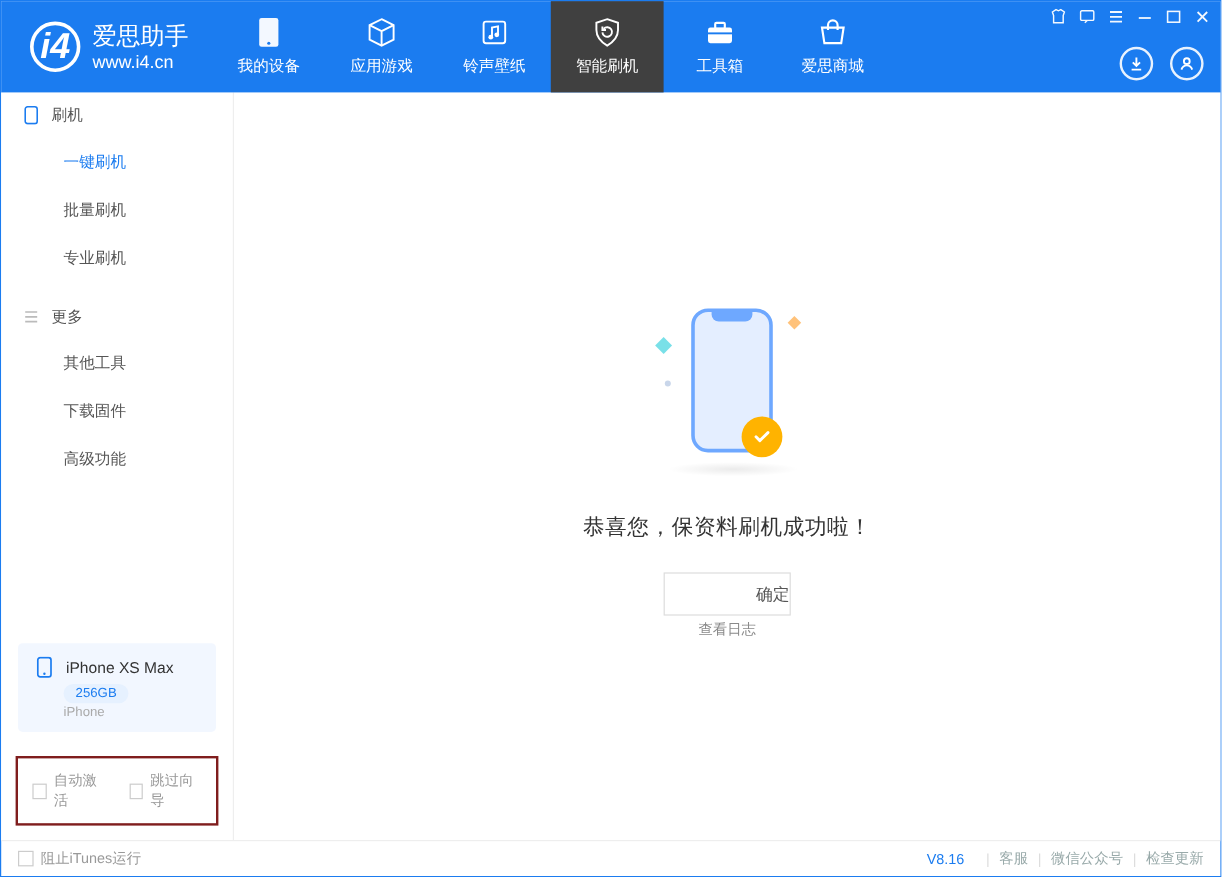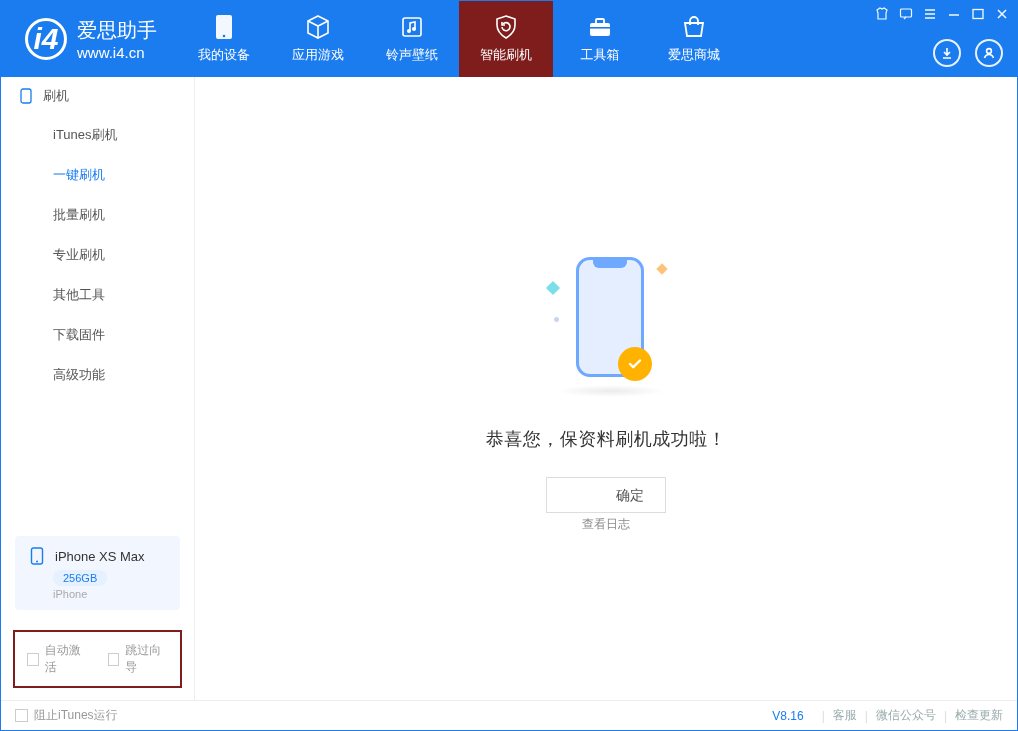--- a/index.html
+++ b/index.html
@@ -8,21 +8,21 @@
 
 
 .titlebar { height: 76px; background: #1b7cf0; display: flex; align-items: center; color: #fff; position: relative; }
 .logo { display: flex; align-items: center; padding: 0 20px 0 24px; }
 .logo-icon { width: 42px; height: 42px; border: 3px solid #fff; border-radius: 50%; display: flex; align-items: center; justify-content: center; font-size: 30px; font-weight: bold; font-style: italic; }
 .logo-text { display: flex; flex-direction: column; margin-left: 10px; }
 .logo-text .cn { font-size: 20px; font-weight: 500; }
 .logo-text .url { font-size: 15px; }
 .tabs { display: flex; align-self: stretch; }
 .tab { width: 94px; display: flex; flex-direction: column; align-items: center; justify-content: center; cursor: pointer; font-size: 13px; }
-.tab.active { background: #7f1d1d; }
+.tab.active { background: #404040; }
 .tab .ticon { width: 26px; height: 26px; display: flex; align-items: center; justify-content: center; margin-bottom: 6px; }
 .titlebar-right { position: absolute; top: 6px; right: 8px; display: flex; gap: 10px; align-items: center; font-size: 12px; }
 .titlebar-right .ico { cursor: pointer; opacity: .95; }
 .titlebar-rb { position: absolute; bottom: 10px; right: 14px; display: flex; gap: 14px; }
 .circle-btn { width: 28px; height: 28px; border: 2px solid rgba(255,255,255,.9); border-radius: 50%; display: flex; align-items: center; justify-content: center; cursor: pointer; }
 
 
 .body { flex: 1; display: flex; background: #fff; }
 .sidebar { width: 194px; border-right: 1px solid #eee; display: flex; flex-direction: column; }
 .sidecontent { flex: 1; overflow: auto; padding-top: 0; }
@@ -50,21 +50,21 @@
 .phone-shadow { position: absolute; bottom: 0; left: 10px; width: 110px; height: 12px; background: radial-gradient(ellipse at center, rgba(0,0,0,.08), rgba(0,0,0,0) 70%); }
 .check-badge { position: absolute; right: 14px; bottom: 16px; width: 34px; height: 34px; border-radius: 50%; background: #ffb300; display: flex; align-items: center; justify-content: center; color: #fff; }
 .spark { position: absolute; width: 10px; height: 10px; transform: rotate(45deg); }
 .spark.cyan { background: #79e0e8; left: 2px; top: 26px; }
 .spark.orange { background: #ffc27a; right: 0; top: 8px; width: 8px; height: 8px; }
 .dot { position: absolute; width: 5px; height: 5px; border-radius: 50%; background: #c9d6ea; }
 .dot.d1 { left: 8px; top: 60px; }
 .dot.d2 { right: 24px; bottom: 34px; }
 
 .msg { margin-top: 30px; font-size: 18px; color: #333; letter-spacing: .5px; }
-.ok-btn { margin-top: 26px; width: 120px; height: 36px; line-height: 34px; text-align: center; border: 1px solid #ddd; cursor: pointer; color: #555; font-size: 14px; padding-left: 48px; }
+.ok-btn { margin-top: 26px; width: 106px; height: 36px; line-height: 34px; text-align: right; border: 1px solid #ddd; cursor: pointer; color: #555; font-size: 14px; padding-left: 48px; }
 .loglink { margin-top: 3px; font-size: 12px; color: #8a8a8a; cursor: pointer; }
 
 
 .footer { height: 30px; border-top: 1px solid #eee; display: flex; align-items: center; padding: 0 14px; font-size: 12px; color: #999; }
 .footer .fl { display: flex; align-items: center; gap: 6px; }
 .footer .spacer { flex: 1; }
 .footer .fr { display: flex; align-items: center; gap: 8px; color: #999; }
 .footer .ver { color: #1b7cf0; margin-right: 10px; }
 .footer .sep { color: #ddd; }
 .footer .flink { cursor: pointer; color: #9aa; }
@@ -182,25 +182,32 @@
     <div class="sidebar">
       <div class="sidecontent">
         <div class="group-h">
           <span class="gicon">
               <svg width="12" height="16" viewBox="0 0 12 16">
                 <rect x="1" y="1" width="10" height="14" rx="2" fill="none" stroke="#1b7cf0" stroke-width="1.3"></rect>
               </svg>
             </span>
           <span>刷机</span>
         </div>
-        <div class="sideitem">iTunes刷机</div>
         <div class="sideitem active">一键刷机</div>
         <div class="sideitem">批量刷机</div>
         <div class="sideitem">专业刷机</div>
 
+        <div class="group-h" style="margin-top:10px">
+          <span class="gicon">
+              <svg width="12" height="12" viewBox="0 0 12 12">
+                <path d="M1 2h10M1 6h10M1 10h10" stroke="#bbb" stroke-width="1.4"></path>
+              </svg>
+            </span>
+          <span>更多</span>
+        </div>
         <div class="sideitem">其他工具</div>
         <div class="sideitem">下载固件</div>
         <div class="sideitem">高级功能</div>
       </div>
 
       <div class="device-cards">
         <div class="card">
           <div class="card-row">
             <span class="cicon">
                 <svg width="14" height="18" viewBox="0 0 14 18">

